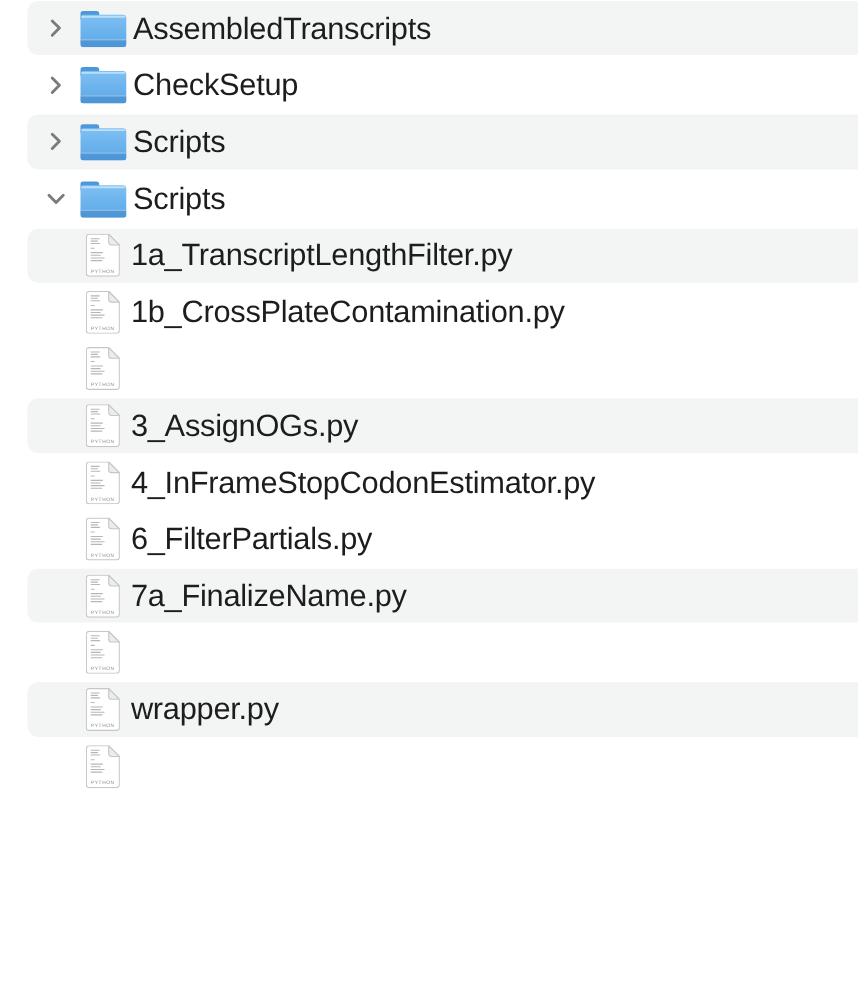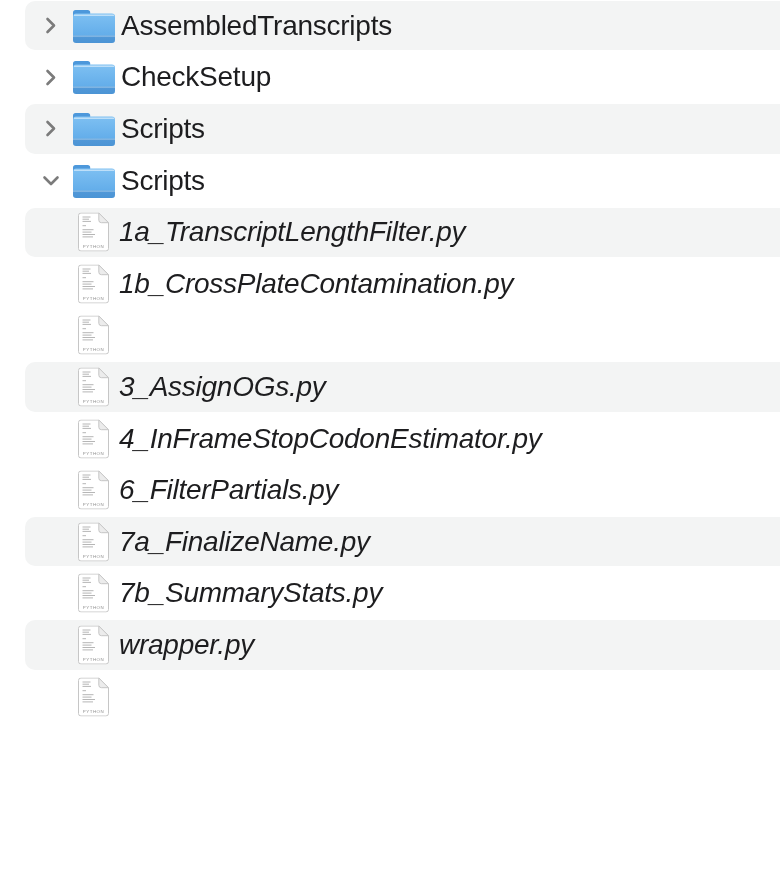--- a/index.html
+++ b/index.html
@@ -62,21 +62,21 @@
     position: absolute;
     top: 50%;
     transform: translateY(-50%);
     font-size: 28px;
     letter-spacing: -0.25px;
     line-height: 1;
     white-space: nowrap;
     color: var(--text, #1d1d1f);
   }
   .row.folder-row .label { left: 105px; }
-  .row.file-row   .label { left: 103px; font-style: italic; }
+  .row.file-row   .label { left: 103px; }
   #svgdefs { position: absolute; width: 0; height: 0; overflow: hidden; }
 </style>
 </head>
 <body>
 
 <svg id="svgdefs" aria-hidden="true">
   <defs>
     <linearGradient id="folderGrad" x1="0" y1="0" x2="0" y2="1">
       <stop offset="0" stop-color="#7ec0f2"></stop>
       <stop offset="1" stop-color="#5aa7e7"></stop>
@@ -316,21 +316,20 @@
               <path d="M4.5 8.9 h8.5"></path>
       <path d="M4.5 13.2 h3.5"></path>
       <path d="M4.5 17.2 h11"></path>
               <path d="M4.5 19.6 h9"></path>
       <path d="M4.5 22 h12.5"></path>
               <path d="M4.5 24.4 h10.5"></path>
     </g>
     <text x="15.5" y="35.6" text-anchor="middle" font-size="4.4" letter-spacing="0.55" fill="#8f8f8f" font-family="Liberation Sans, sans-serif">PYTHON</text>
           </svg>
         </span>
-        <span class="label">7b_SummaryStats.py</span>
       </div>
       <div class="row file-row striped">
         <div class="rowbg"></div>
         <span class="icon pyfile">
           <svg width="31" height="39" viewBox="0 0 31 39">
     <path d="M3 0.5 H20.8 L30.5 10.2 V36 A2.6 2.6 0 0 1 27.9 38.5 H3 A2.5 2.5 0 0 1 0.5 36 V3 A2.5 2.5 0 0 1 3 0.5 Z" fill="#ffffff" stroke="#c6c6c6" stroke-width="1"></path>
     <path d="M20.8 0.5 V7.6 A2.6 2.6 0 0 0 23.4 10.2 H30.5 Z" fill="#ececec" stroke="#c6c6c6" stroke-width="1" stroke-linejoin="round"></path>
     <g stroke="#b6b6b6" stroke-width="1">
       <path d="M4.5 4.5 h8"></path>
               <path d="M4.5 6.7 h6.5"></path>

